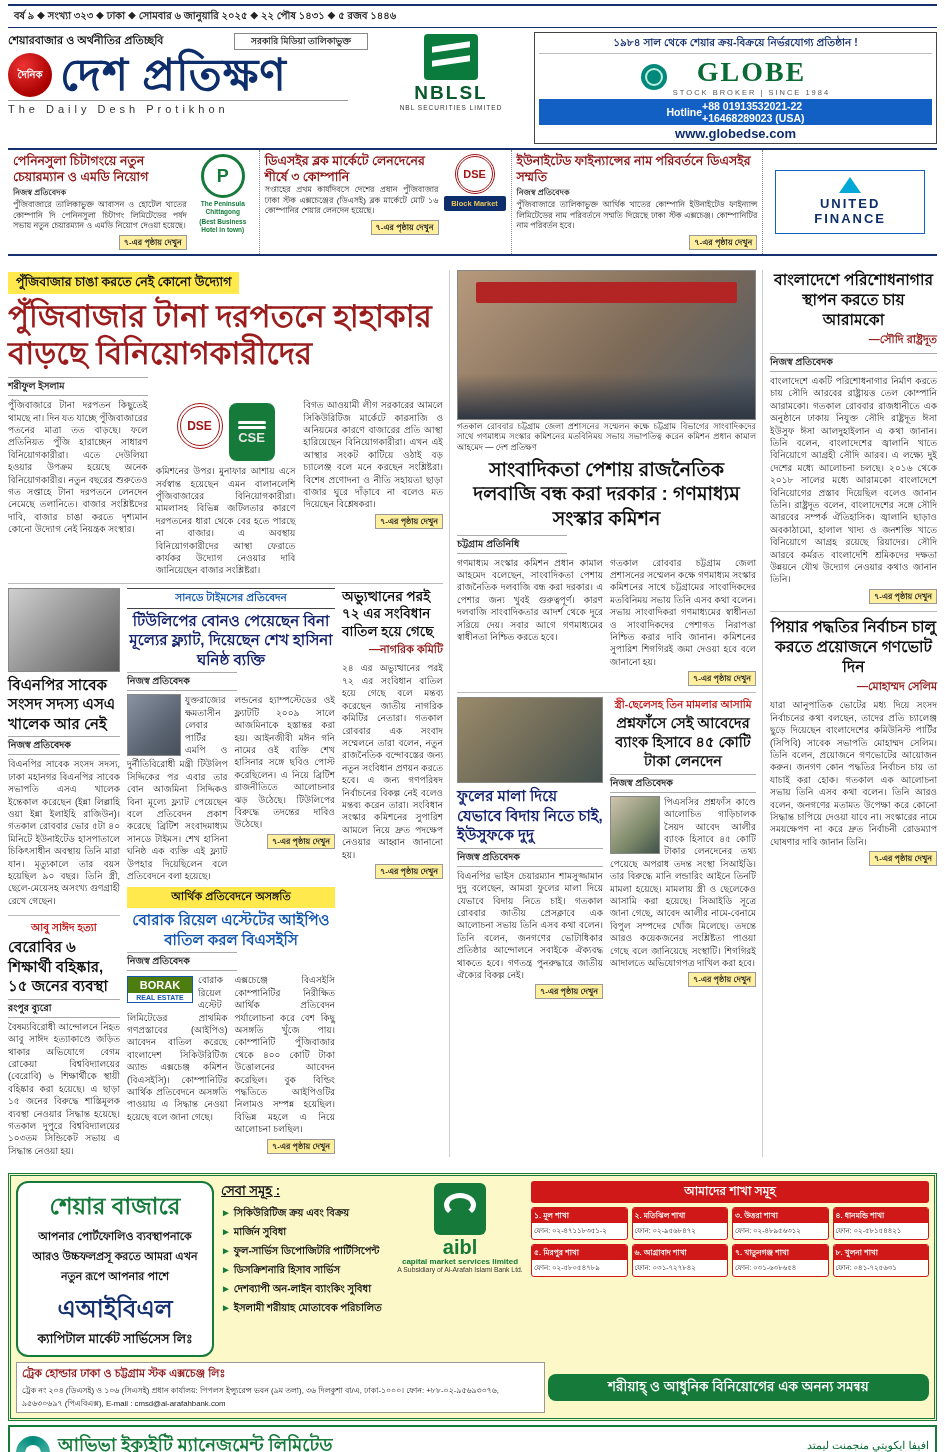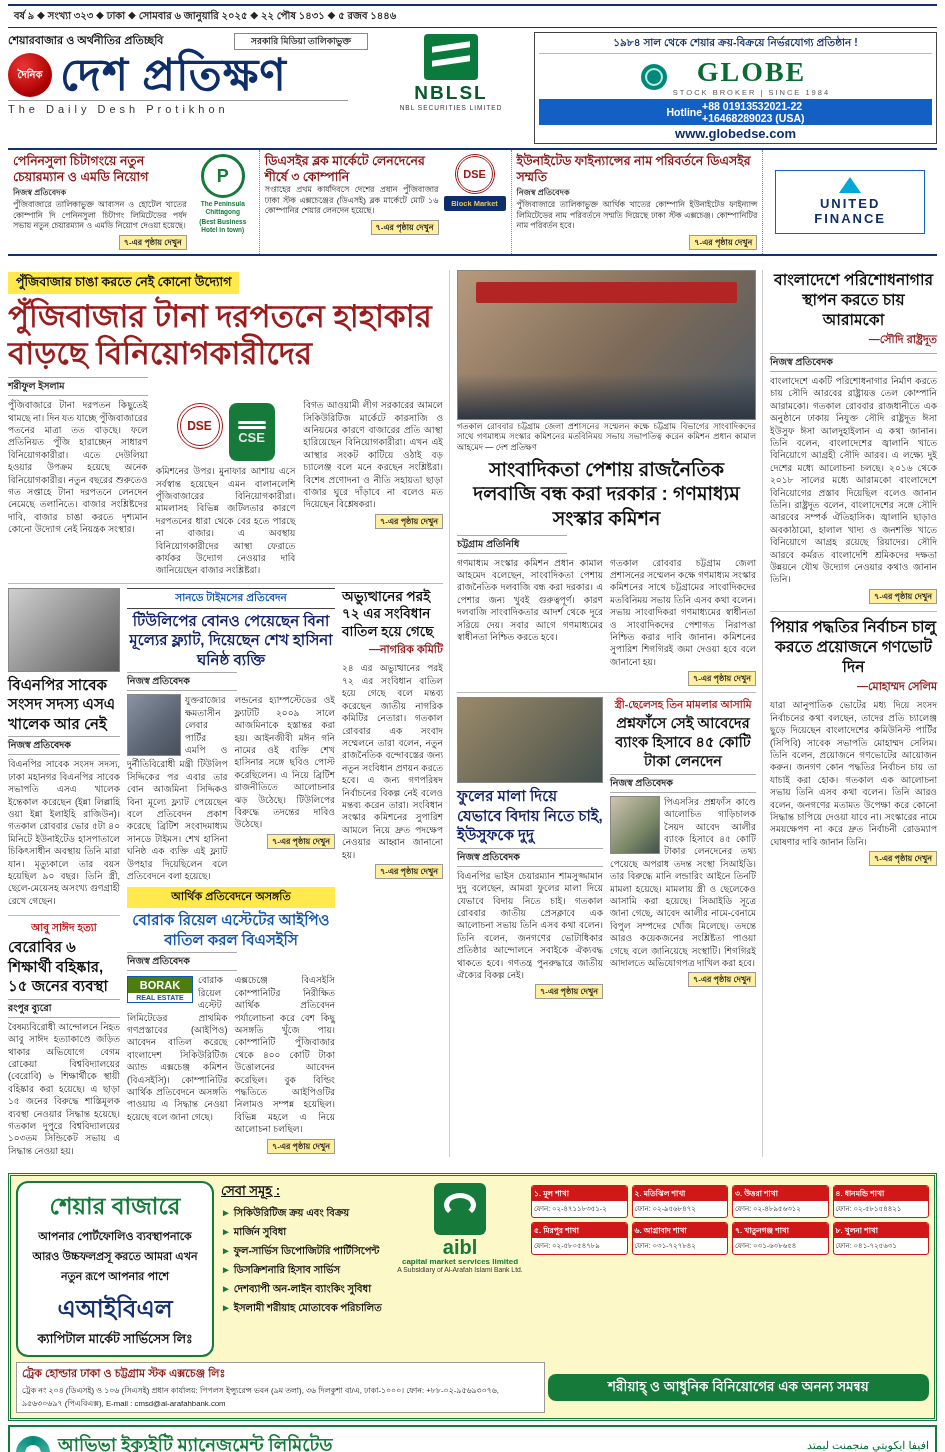--- a/index.html
+++ b/index.html
@@ -393,20 +393,21 @@
           <li>ইসলামী শরীয়াহ মোতাবেক পরিচালিত</li>
         </ul>
       </div>
       <div class="aibl-logoblk">
         <div class="aibl-logoicon"></div>
         <div class="a">aibl</div>
         <div class="n">capital market services limited</div>
         <div class="s">A Subsidiary of Al-Arafah Islami Bank Ltd.</div>
       </div>
       <div>
+        <div class="branches-h">আমাদের শাখা সমূহ</div>
         <div class="branches">
           <div class="branch">
               <div class="bh">১. মূল শাখা</div>
               <div class="bb">ফোন: ০২-৪৭১১৮৩৫১-২</div>
             </div>
           <div class="branch">
               <div class="bh">২. মতিঝিল শাখা</div>
               <div class="bb">ফোন: ০২-৯৫৬৮৪৭২</div>
             </div>
           <div class="branch">

